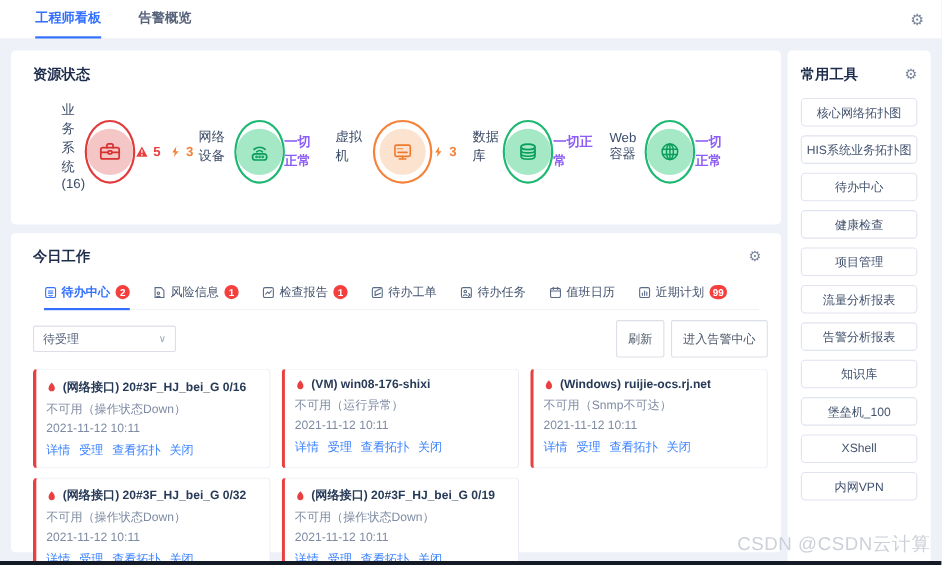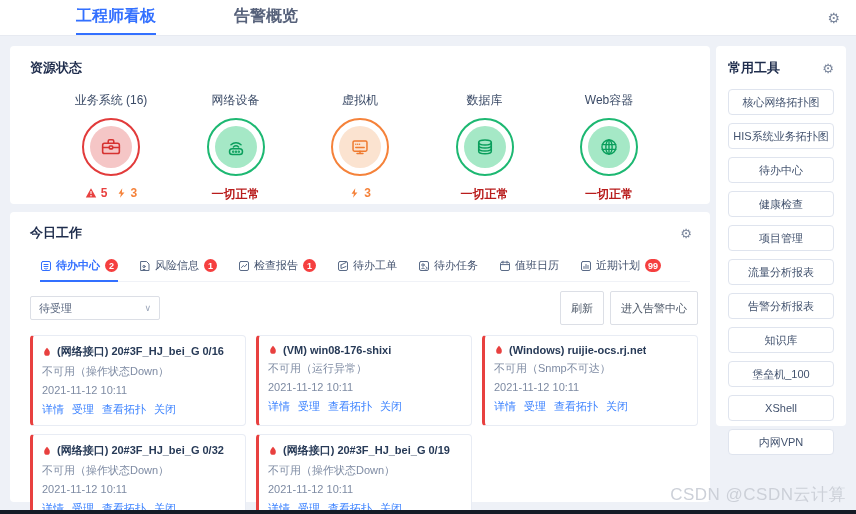--- a/index.html
+++ b/index.html
@@ -3,43 +3,43 @@
 <meta charset="utf-8">
 <style>
   * { margin:0; padding:0; box-sizing:border-box; }
   html,body { width:856px; height:514px; }
   body { font-family:"Liberation Sans","DejaVu Sans",sans-serif; background:#eef1f7; position:relative; overflow:hidden; }
   .screen { position:absolute; inset:0; }
 
   
   .header { position:absolute; top:0; left:0; right:0; height:36px; background:#fff; border-bottom:1px solid #e7eaf1; display:flex; align-items:stretch; }
   .header-tabs { display:flex; margin-left:32px; gap:34px; }
-  .htab { display:flex; align-items:center; font-size:16px; font-weight:bold; color:#56617a; cursor:pointer; border-bottom:2px solid transparent;margin-left:44px; }
+  .htab { display:flex; align-items:center; font-size:12px; font-weight:bold; color:#56617a; cursor:pointer; border-bottom:2px solid transparent; }
   .htab.active { color:#3370ff; border-bottom-color:#3370ff; }
   .header-gear { position:absolute; right:16px; top:0; height:36px; display:flex; align-items:center; color:#7a869c; font-size:14px; cursor:pointer; }
 
   .panel { position:absolute; background:#fff; border-radius:4px; }
   .panel-title { font-size:13px; font-weight:bold; color:#1f2d4d; }
 
   
   #resource-panel { left:10px; top:46px; width:700px; height:158px; padding:13px 20px 0; }
   .res-row { display:flex; justify-content:space-between; padding:0 26px; margin-top:15px; }
-  .res-item { display:flex; flex-direction:column; align-items:center; width:110px; cursor:pointer; }
+  .res-item { display:flex; flex-direction:row; align-items:center; width:110px; cursor:pointer; }
   .res-label { font-size:12px; color:#3a4a66; }
   .res-circle { margin-top:9px; width:58px; height:58px; border-radius:50%; border:2px solid; display:flex; align-items:center; justify-content:center; background:#fff; }
   .res-inner { width:42px; height:42px; border-radius:50%; display:flex; align-items:center; justify-content:center; }
   .res-status { margin-top:10px; font-size:12px; font-weight:bold; display:flex; align-items:center; gap:4px; }
   .res-item.red .res-circle { border-color:#e23b3b; }
   .res-item.red .res-inner { background:#f5c6c6; }
   .res-item.green .res-circle { border-color:#1db872; }
   .res-item.green .res-inner { background:#a5e8c6; }
   .res-item.orange .res-circle { border-color:#f5823a; }
   .res-item.orange .res-inner { background:#fbe3d0; }
   .cnt-red { color:#e8403f; } .cnt-orange { color:#f5823a; margin-left:4px; }
-  .status-ok { color:#b91c1c; }
+  .status-ok { color:#8b5cf6; }
 
   
   #work-panel { left:10px; top:212px; width:700px; height:290px; padding:12px 0 0; }
   .work-head { display:flex; justify-content:space-between; align-items:center; padding:0 18px 0 20px; }
   .panel-gear { color:#7a869c; font-size:13px; cursor:pointer; }
   .wtabs { display:flex; gap:21px; margin:10px 20px 0 30px; border-bottom:1px solid #f0f2f7; }
   .wtab { display:flex; align-items:center; gap:4px; font-size:11px; color:#44536f; padding:6px 0 7px; cursor:pointer; border-bottom:2px solid transparent; margin-bottom:-1px; white-space:nowrap; }
   .wtab.active { color:#3370ff; font-weight:bold; border-bottom-color:#3370ff; }
   .wtab-icon { display:flex; color:#5a6b87; }
   .wtab.active .wtab-icon { color:#3370ff; }
@@ -53,21 +53,21 @@
   .btn + .btn { margin-left:6px; }
   .cards { display:grid; grid-template-columns:repeat(3,1fr); gap:8px 10px; margin:10px 12px 0 20px; }
   .card { background:#fff; border:1px solid #e8ecf4; border-left:3px solid #e8403f; border-radius:4px; padding:8px 4px 8px 9px; }
   .card-title-row { display:flex; align-items:center; gap:5px; }
   .card-title { font-size:11px; font-weight:bold; color:#273a57; white-space:nowrap; overflow:hidden; text-overflow:ellipsis; }
   .card-line { font-size:11px; color:#7e8ba3; margin-top:5px; white-space:nowrap; overflow:hidden; }
   .card-actions { display:flex; gap:8px; margin-top:6px; }
   .card-actions span { font-size:11px; color:#3d83ff; cursor:pointer; white-space:nowrap; }
 
   
-  #tools-panel { left:716px; top:46px; width:130px; height:380px; padding:13px 12px 0; }
+  #tools-panel { left:716px; top:46px; width:130px; height:467px; padding:13px 12px 0; }
   .tools-head { display:flex; justify-content:space-between; align-items:center; }
   .tool-list { margin-top:12px; }
   .tool-btn { height:26px; border:1px solid #dfe4ee; border-radius:4px; background:#fff; display:flex; align-items:center; justify-content:center; font-size:11px; color:#42526e; margin-bottom:8px; cursor:pointer; white-space:nowrap; }
 
   
   .watermark { position:absolute; right:10px; top:483px; font-size:17px; color:#ccd0d8; letter-spacing:0.5px; }
   .bottom-strip { position:absolute; left:0; right:0; bottom:0; height:4px; background:#151b26; }
   svg { display:block; }
 </style>
 </head>

